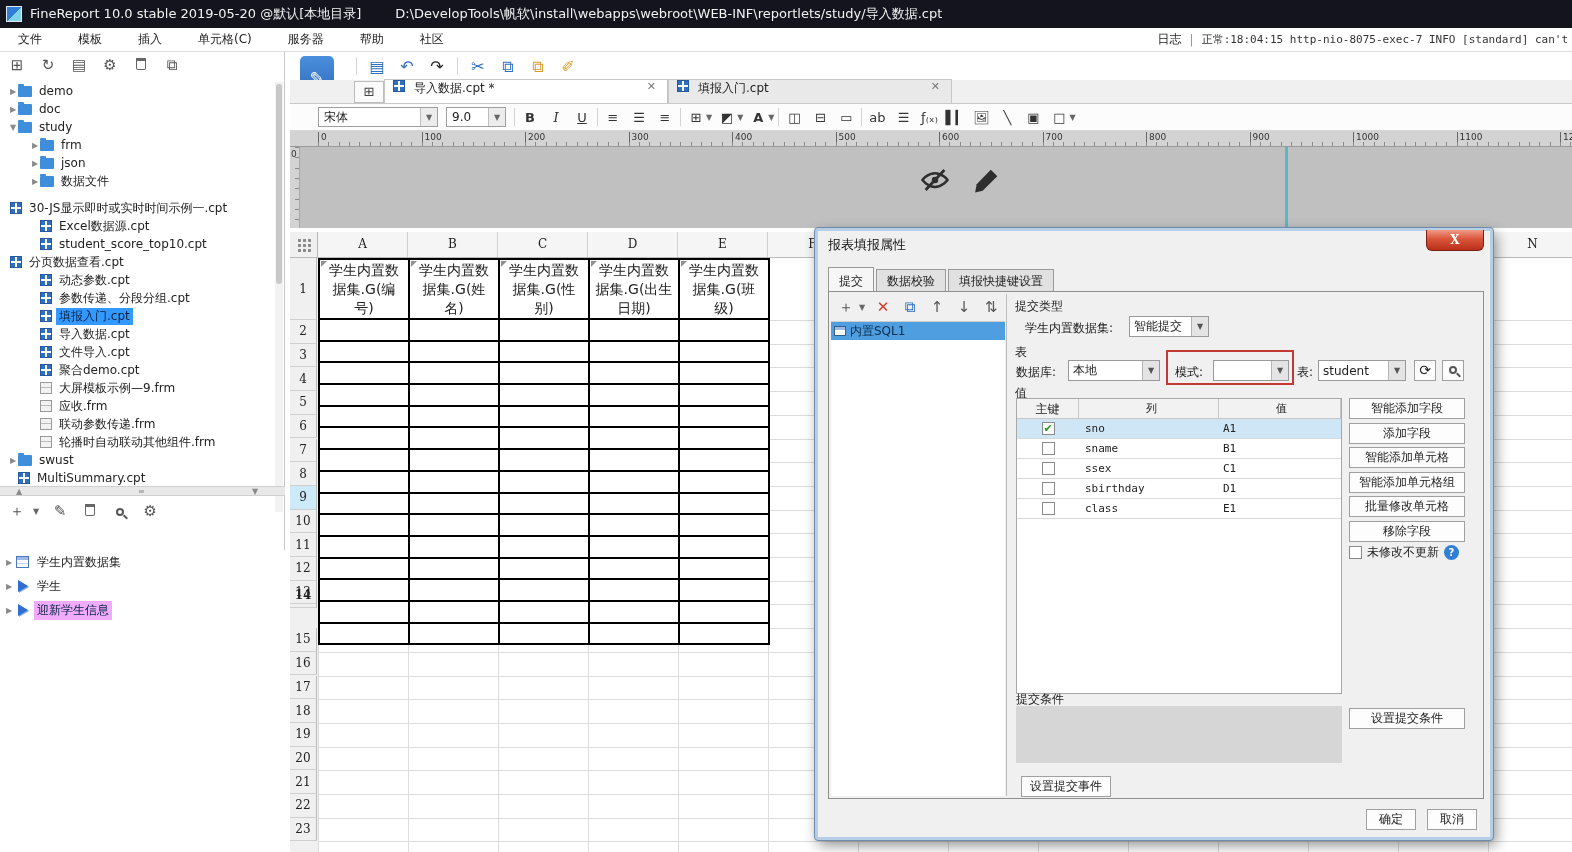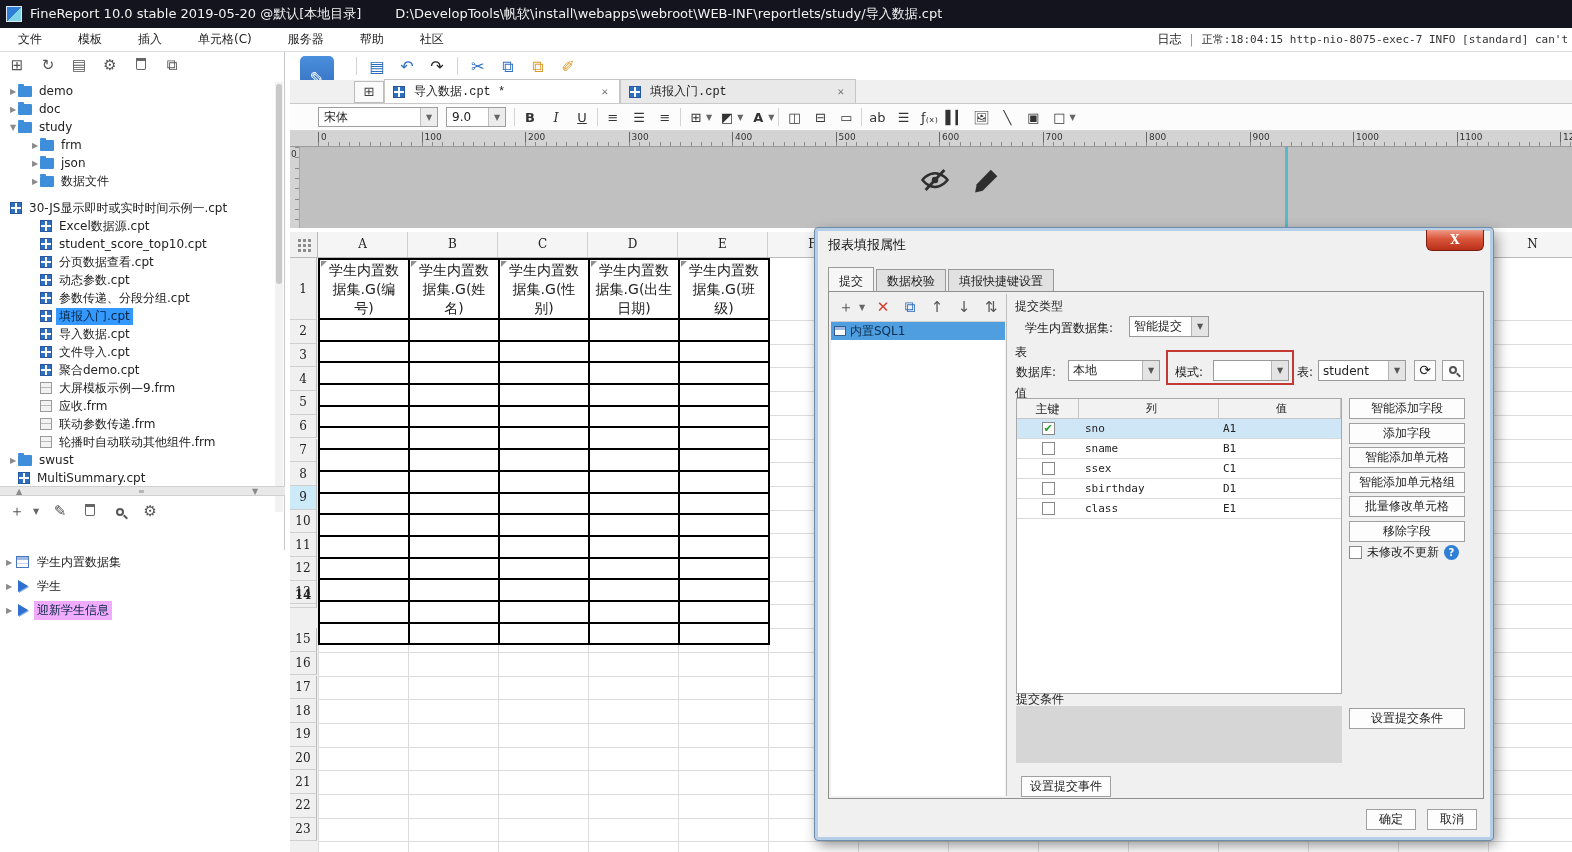--- a/index.html
+++ b/index.html
@@ -64,21 +64,21 @@
   #big-btn { position:absolute; left:2px; top:4px; width:50px; height:74px; display:flex; flex-direction:column; align-items:center; cursor:default; }
   #big-btn .doc { width:34px; height:44px; border-radius:5px; background:linear-gradient(#4a90dc,#2f66b8);
      color:#fff; font-size:18px; display:flex; align-items:center; justify-content:center; }
   #big-btn .arr { color:#888; font-size:9px; margin-top:10px; }
   #mt-icons { display:flex; align-items:center; gap:10px; margin-left:66px; }
   .mt-icon { font-size:16px; width:20px; text-align:center; cursor:default; }
   .sep-v { width:1px; height:18px; background:#d4d4d4; }
 
   #tabstrip { position:absolute; left:290px; top:80px; width:1282px; height:24px; background:#f0f0f0; border-bottom:1px solid #c9c9c9; display:flex; align-items:flex-end; }
   #grid-btn { width:30px; height:22px; margin-left:64px; background:#fafafa; border:1px solid #bdbdbd; font-size:13px; color:#444; text-align:center; line-height:20px; }
-  .doc-tab { height:24px; width:236px; display:flex; align-items:center; padding:0 8px; border:1px solid #c6c6c6; border-bottom:none; background:#e9e9e9;font-family:Liberation Mono, monospace; }
+  .doc-tab { height:24px; width:284px; display:flex; align-items:flex-start; padding:0 8px; border:1px solid #c6c6c6; border-bottom:none; background:#e9e9e9; }
   .doc-tab.active { background:#fff; }
   .doc-tab .lbl { margin-left:5px; flex:1; }
   .doc-tab .close { color:#777; font-size:11px; padding:0 3px; }
 
   #formatbar { position:absolute; left:290px; top:104px; width:1282px; height:27px; background:#fcfcfc; border-bottom:1px solid #d6d6d6; display:flex; align-items:center; gap:8px; padding-left:28px; }
   .combo { display:inline-flex; align-items:center; border:1px solid #9f9f9f; background:#fff; height:20px; }
   .combo .val { padding:0 5px; min-width:30px; }
   .combo .arr { width:17px; height:100%; background:#ececec; border-left:1px solid #bdbdbd; color:#666;
      font-size:8px; display:flex; align-items:center; justify-content:center; }
   .fb-icon { width:22px; text-align:center; font-size:13px; color:#333; cursor:default; }
@@ -242,21 +242,21 @@
       <div class="tree-item" style="padding-left: 30px;">
         <span class="arrow"></span>
         <span class="i-cpt"></span>
         <span class="lbl">Excel数据源.cpt</span>
       </div>
       <div class="tree-item" style="padding-left: 30px;">
         <span class="arrow"></span>
         <span class="i-cpt"></span>
         <span class="lbl">student_score_top10.cpt</span>
       </div>
-      <div class="tree-item" style="padding-left: 30px;">
+      <div class="tree-item" style="">
         <span class="arrow"></span>
         <span class="i-cpt"></span>
         <span class="lbl">分页数据查看.cpt</span>
       </div>
       <div class="tree-item" style="padding-left: 30px;">
         <span class="arrow"></span>
         <span class="i-cpt"></span>
         <span class="lbl">动态参数.cpt</span>
       </div>
       <div class="tree-item" style="padding-left: 30px;">

